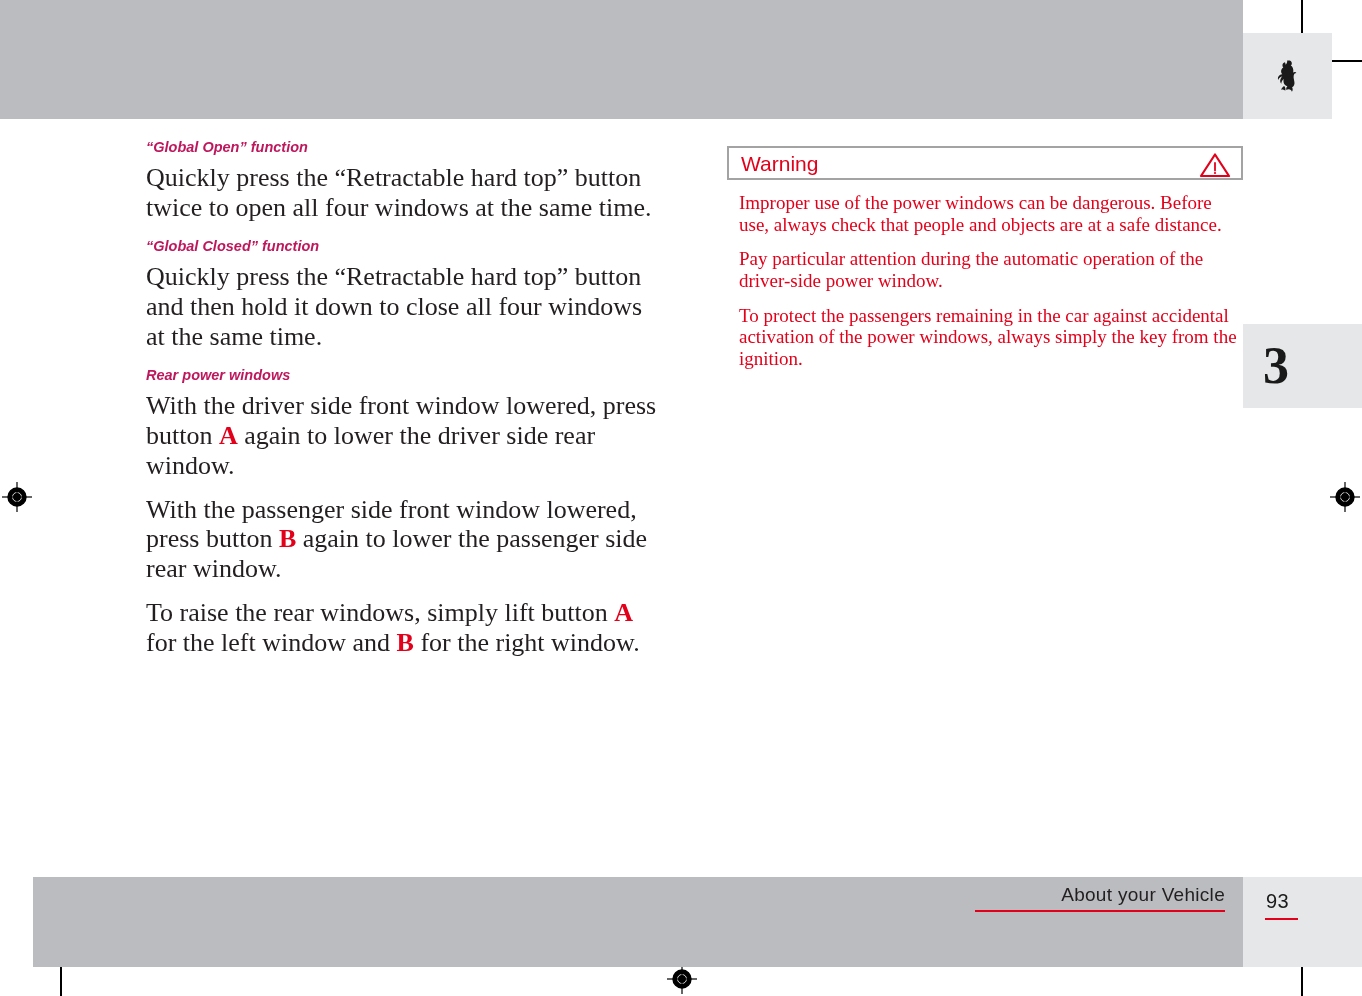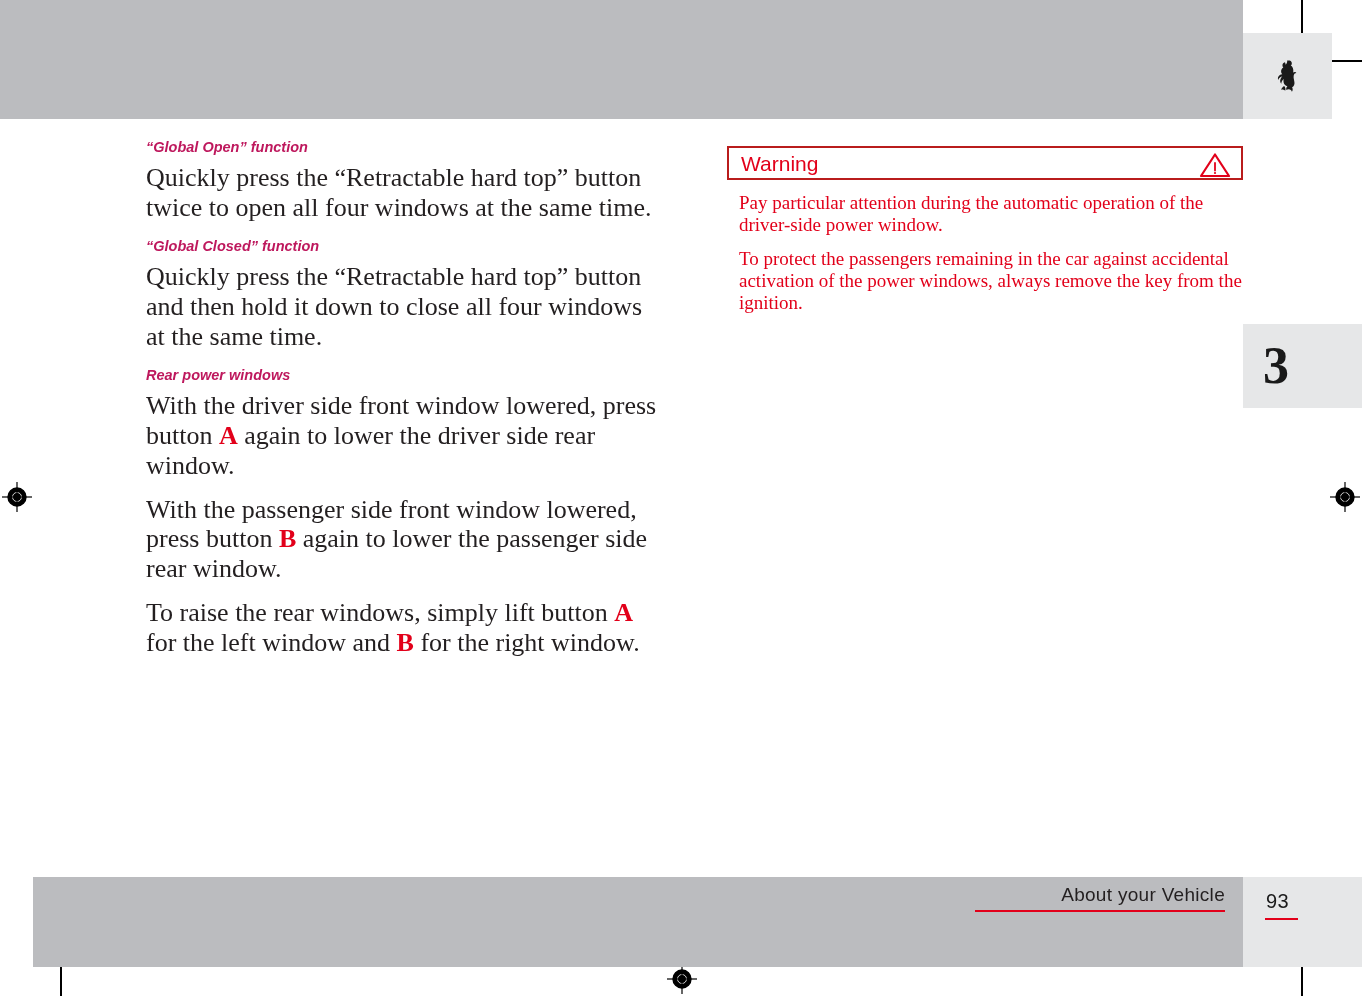--- a/index.html
+++ b/index.html
@@ -158,21 +158,21 @@
   }
   p.body:last-child { margin-bottom: 12px; }
   .btn-ref {
     color: #e2001a;
     font-weight: bold;
   }
 
   
   .warning-head {
     position: relative;
-    border: 2px solid #b91c1c;
+    border: 2px solid #a3a3a3;
     height: 34px;
     box-sizing: border-box;
     display: flex;
     align-items: center;
   }
   .warning-head .wlabel {
     font-family: "Liberation Sans", sans-serif;
     font-size: 21px;
     color: #e2001a;
     margin-left: 12px;
@@ -304,22 +304,23 @@
     <span class="wlabel">Warning</span>
     <span class="wicon">
       <svg viewBox="0 0 32 26" width="32" height="26">
         <path d="M16 2.5 L30 24 L2 24 Z" fill="none" stroke="#e2001a" stroke-width="2.2" stroke-linejoin="round"></path>
         <line x1="16" y1="11" x2="16" y2="18.5" stroke="#e2001a" stroke-width="1.8" stroke-linecap="round"></line>
         <circle cx="16" cy="21" r="1.1" fill="#e2001a"></circle>
       </svg>
     </span>
   </div>
   <div class="warning-body">
+    <p>Improper use of the power windows can be dangerous. Before use, always check that people and objects are at a safe distance.</p>
     <p>Pay particular attention during the automatic operation of the driver-side power window.</p>
-    <p>To protect the passengers remaining in the car against accidental activation of the power windows, always remove the key from the ignition.</p>
+    <p>To protect the passengers remaining in the car against accidental activation of the power windows, always simply the key from the ignition.</p>
   </div>
 </div>
 
 <div class="band-footer"></div>
 
 <div class="footer-title">
   <div class="txt">About your Vehicle</div>
   <div class="rule"></div>
 </div>
 

